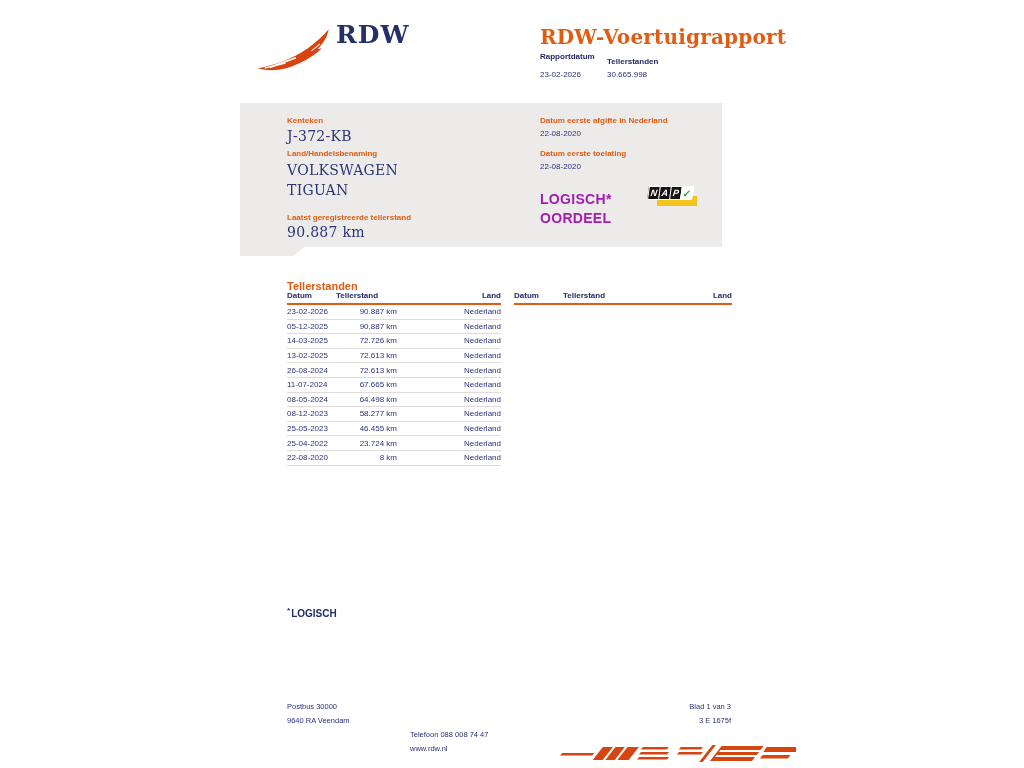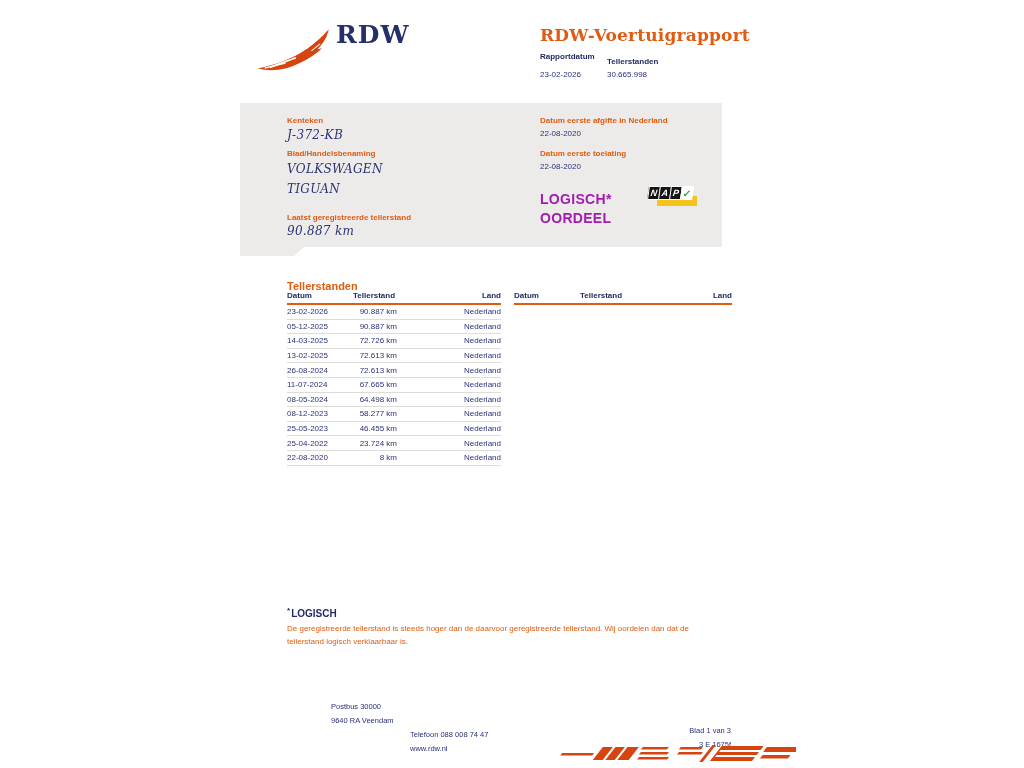--- a/index.html
+++ b/index.html
@@ -10,35 +10,35 @@
   }
   .abs { position:absolute; }
 
   
   .logo-text {
     left:336px; top:20px; font-family:"DejaVu Serif", serif;
     font-size:25px; font-weight:bold; color:#253069; letter-spacing:1px;
   }
   .doc-title {
     left:540px; top:25px; font-family:"DejaVu Serif", serif;
-    font-size:17px; font-weight:bold; color:#e05c12; letter-spacing:0.2px;
+    font-size:20px; font-weight:bold; color:#e05c12; letter-spacing:0.2px;
   }
   .meta-label { font-size:8px; font-weight:bold; color:#232a66; }
   .meta-value { font-size:8px; color:#2b3178; }
 
   
   .panel { left:240px; top:103px; width:482px; height:144px; background:#edebea; }
   .panel-tab {
     left:240px; top:247px; width:64px; height:9px; background:#edebea;
     clip-path:polygon(0 0, 100% 0, calc(100% - 10px) 100%, 0 100%);
   }
   .fld-label { font-size:8px; font-weight:bold; color:#e05c12; }
   .fld-value-sm { font-size:8px; color:#2b3178; }
   .fld-value-lg {
-    font-family:"DejaVu Serif", serif; font-size:12px; color:#2b3475; letter-spacing:0.3px;font-style:italic;
+    font-family:"DejaVu Serif", serif; font-size:14px; color:#2b3475; letter-spacing:0.3px;
   }
   .oordeel {
     font-size:14px; font-weight:bold; color:#a21caf; line-height:19px; letter-spacing:0.3px;
   }
 
   
   .nap { left:648px; top:186px; width:52px; height:24px; }
   .nap-yellow { position:absolute; left:9px; top:10px; width:40px; height:10px; background:#f2c41c; }
   .nap-tiles { position:absolute; left:0; top:0; display:flex; }
   .nap-tile {
@@ -51,21 +51,21 @@
 
   
   .section-title { font-size:11px; font-weight:bold; color:#e05c12; }
   .ttable { position:absolute; top:291px; }
   .ttable-left  { left:287px; width:214px; }
   .ttable-right { left:514px; width:218px; }
   .thead {
     display:flex; font-size:8px; font-weight:bold; color:#232a66;
     border-bottom:2px solid #e05c12; padding-bottom:3px;
   }
-  .th-datum { width:66px; }
+  .th-datum { width:49px; }
   .th-teller { width:44px; }
   .th-land { flex:1; text-align:right; }
   .trow {
     display:flex; font-size:8px; color:#2b3178; height:14.6px;
     align-items:center; border-bottom:1px solid #dddcdb;
   }
   .td-datum { width:66px; }
   .td-teller { width:44px; text-align:right; }
   .td-land { flex:1; text-align:right; }
 
@@ -98,21 +98,21 @@
   <div class="abs meta-value" style="left:540px; top:70px;">23-02-2026</div>
   <div class="abs meta-label" style="left:607px; top:57px;">Tellerstanden</div>
   <div class="abs meta-value" style="left:607px; top:70px;">30.665.998</div>
 
   <div class="abs panel"></div>
   <div class="abs panel-tab"></div>
 
   <div class="abs fld-label" style="left:287px; top:116px;">Kenteken</div>
   <div class="abs fld-value-lg" style="left:287px; top:128px;">J-372-KB</div>
 
-  <div class="abs fld-label" style="left:287px; top:149px;">Blad/Handelsbenaming</div>
+  <div class="abs fld-label" style="left:287px; top:149px;">Land/Handelsbenaming</div>
   <div class="abs fld-value-lg" style="left:287px; top:162px;">VOLKSWAGEN</div>
   <div class="abs fld-value-lg" style="left:287px; top:182px;">TIGUAN</div>
 
   <div class="abs fld-label" style="left:287px; top:213px;">Laatst geregistreerde tellerstand</div>
   <div class="abs fld-value-lg" style="left:287px; top:224px;">90.887 km</div>
 
   <div class="abs fld-label" style="left:540px; top:116px;">Datum eerste afgifte in Nederland</div>
   <div class="abs fld-value-sm" style="left:540px; top:129px;">22-08-2020</div>
 
   <div class="abs fld-label" style="left:540px; top:149px;">Datum eerste toelating</div>
@@ -203,31 +203,30 @@
   <div class="ttable ttable-right">
     <div class="thead">
       <span class="th-datum">Datum</span>
       <span class="th-teller" style="text-align:left;">Tellerstand</span>
       <span class="th-land">Land</span>
     </div>
     <div class="tbody"></div>
   </div>
 
   <div class="abs footnote-title" style="left:287px; top:606px;"><span class="footnote-star">*</span><span>LOGISCH</span></div>
-  <div class="abs footnote-body" style="left:287px; top:622px;">De geregistreerde tellerstand is steeds hoger dan de daarvoor geregistreerde tellerstand. Wij oordelen dan dat de tellerstand logisch verklaarbaar is.</div>
-
-  <div class="abs foot" style="left:287px; top:700px;margin-left:44px;">
+
+  <div class="abs foot" style="left:287px; top:700px;">
     <div>Postbus 30000</div>
     <div>9640 RA Veendam</div>
   </div>
   <div class="abs foot" style="left:410px; top:700px;margin-top:28px;">
     <div>Telefoon 088 008 74 47</div>
     <div>www.rdw.nl</div>
   </div>
-  <div class="abs foot foot-right" style="left:631px; top:700px; width:100px;margin-top:24px;">
+  <div class="abs foot foot-right" style="left:631px; top:700px; width:100px;">
     <div>Blad 1 van 3</div>
     <div>3 E 1675f</div>
   </div>
 
   <svg class="abs" style="left:548px; top:743px;" width="248" height="25" viewBox="0 0 248 25">
     <g transform="translate(-6 0) skewX(-38)" fill="#d6440f">
       <rect x="28" y="10" width="32" height="2.6"></rect>
       <rect x="64" y="4" width="36" height="13"></rect>
       <rect x="104" y="4" width="26" height="2.6"></rect>
       <rect x="106" y="9" width="28" height="2.6"></rect>

